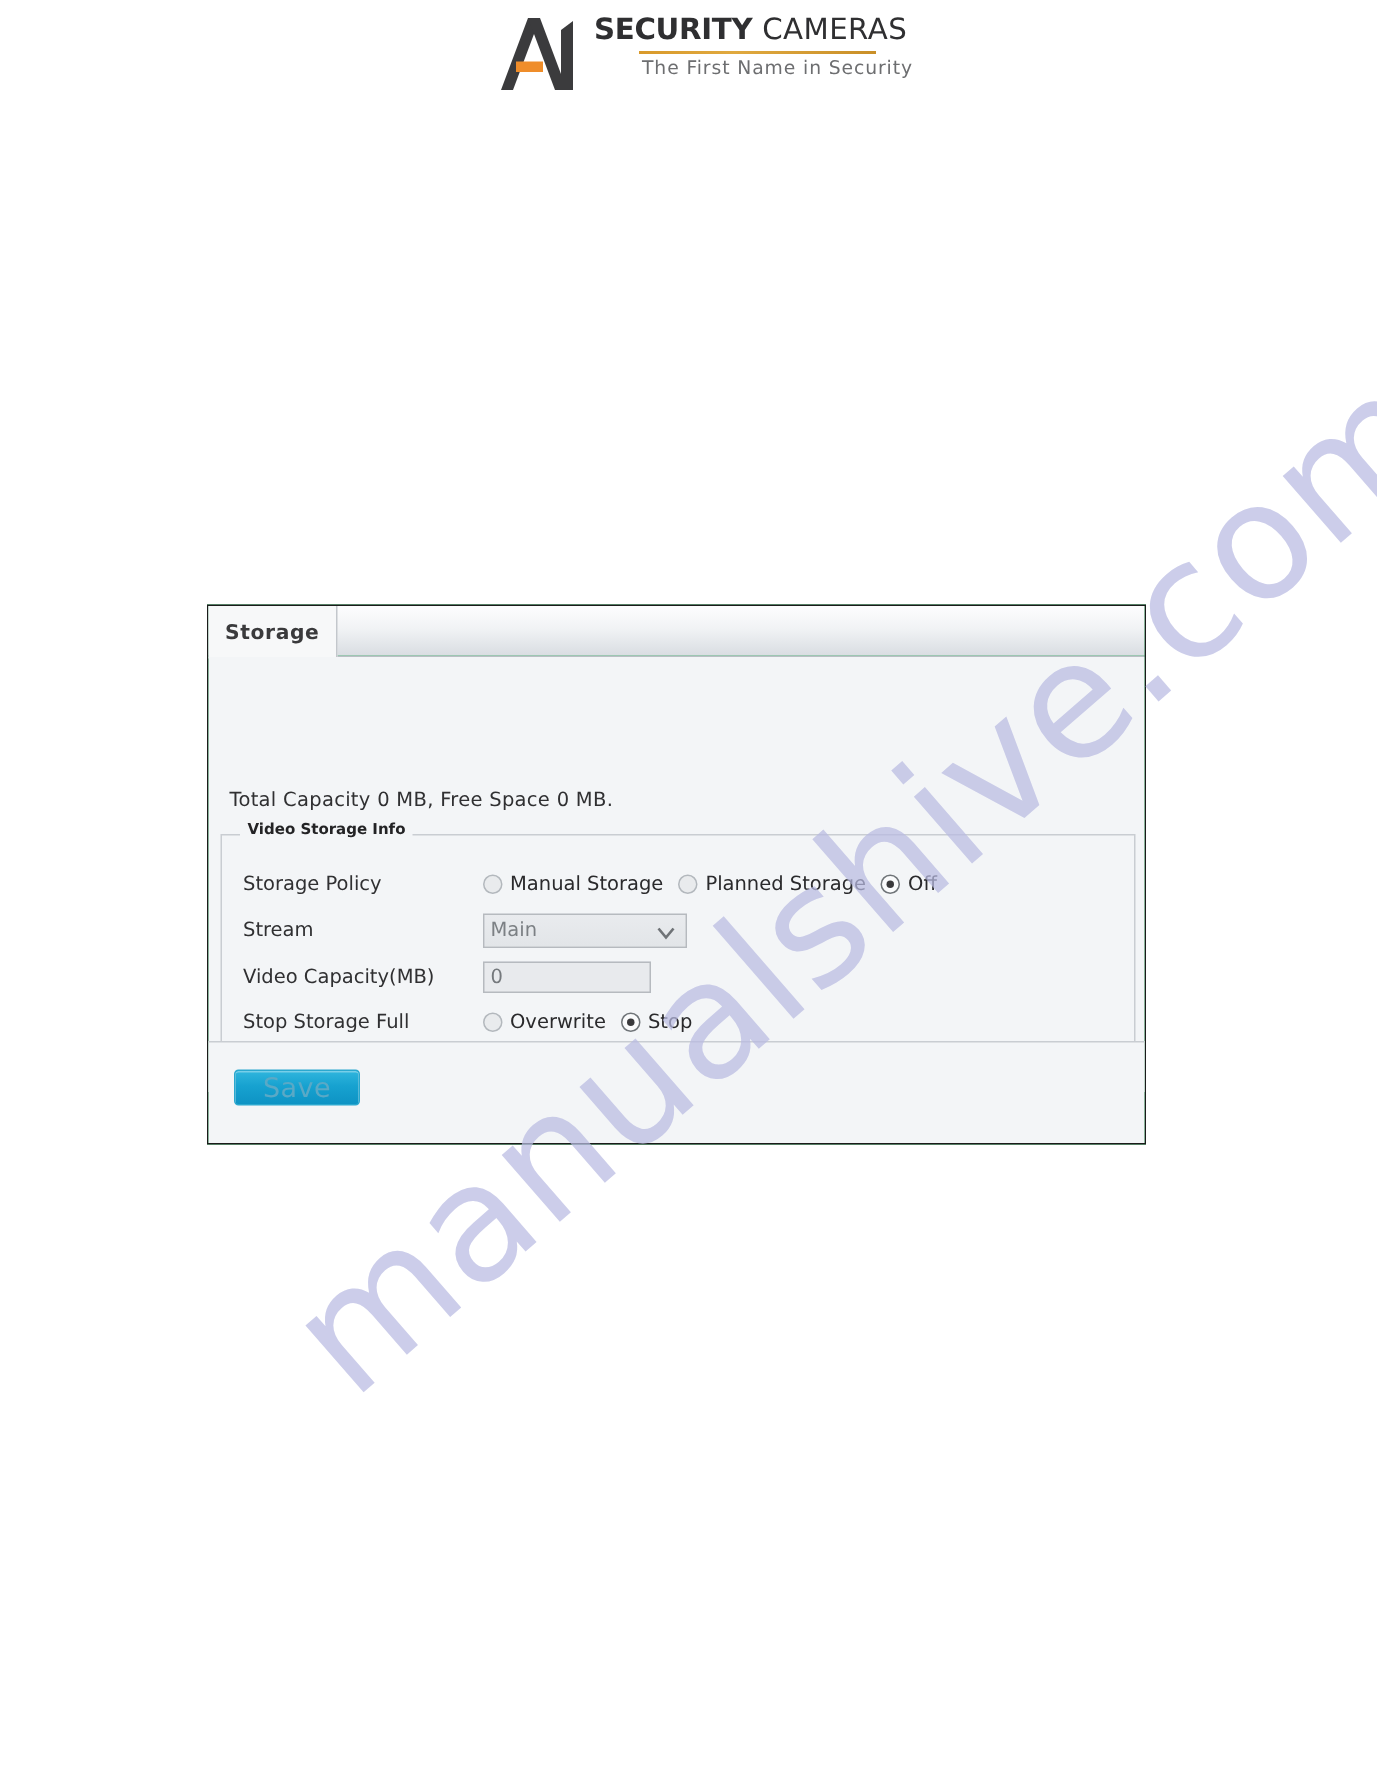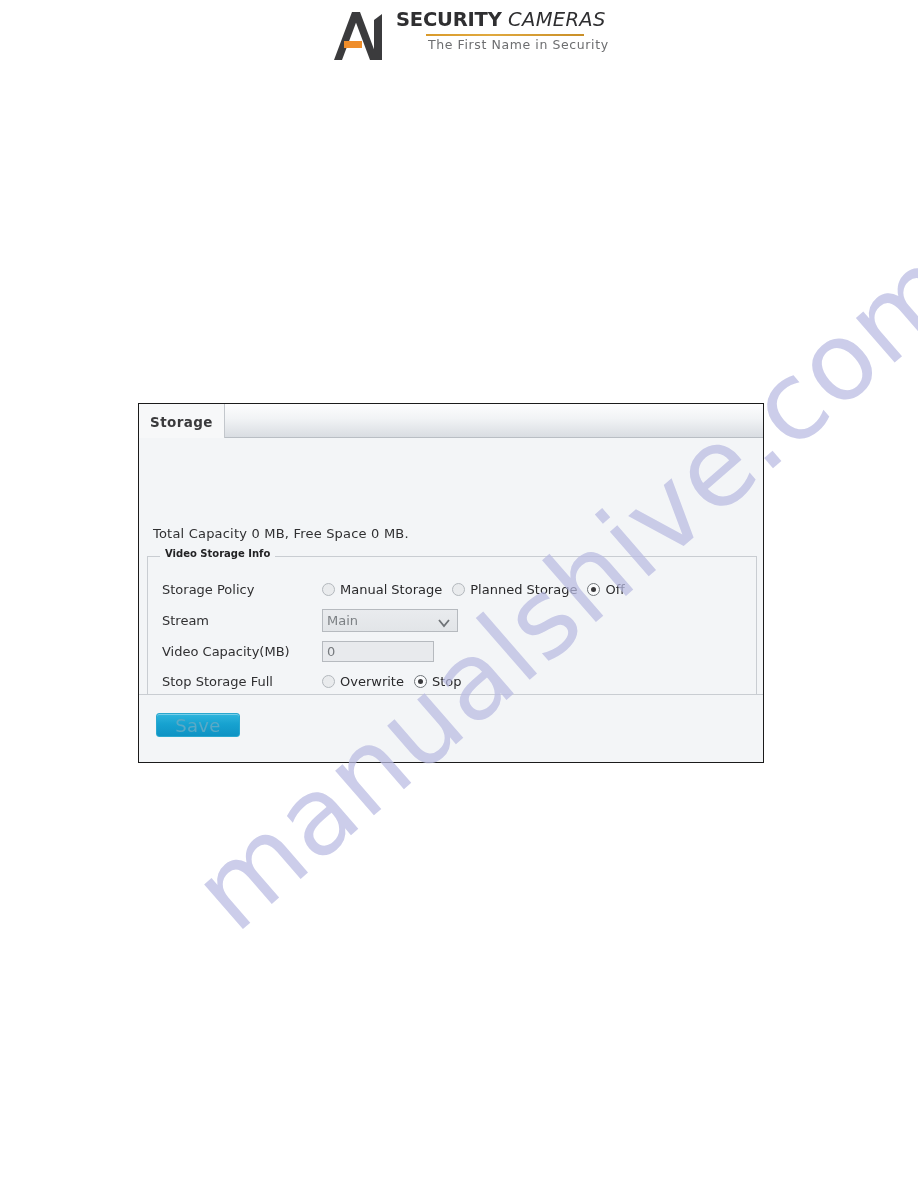--- a/index.html
+++ b/index.html
@@ -51,21 +51,21 @@
     position: absolute; left: 66px; top: 0px; width: 196px;
   }
   .logo-title {
     font-family: "DejaVu Sans", sans-serif;
     font-size: 19.5px;
     color: #2f2f31;
     white-space: nowrap;
     line-height: 24px;
   }
   .logo-title b { font-weight: 700; letter-spacing: -0.2px; }
-  .logo-title span.thin { font-weight: 400; letter-spacing: 0.3px; font-style: italic; }
+  .logo-title span.thin { font-weight: 400; letter-spacing: 0.3px; }
   .logo-rule {
     margin: 2px 0 1px 30px;
     height: 2px; width: 158px;
     background: linear-gradient(90deg,#d99a2b 0%, #e0a93f 40%, #c98f28 100%);
   }
   .logo-tag {
     font-family: "DejaVu Sans", sans-serif;
     font-size: 12.5px;
     color: #6d6e70;
     letter-spacing: 0.6px;

